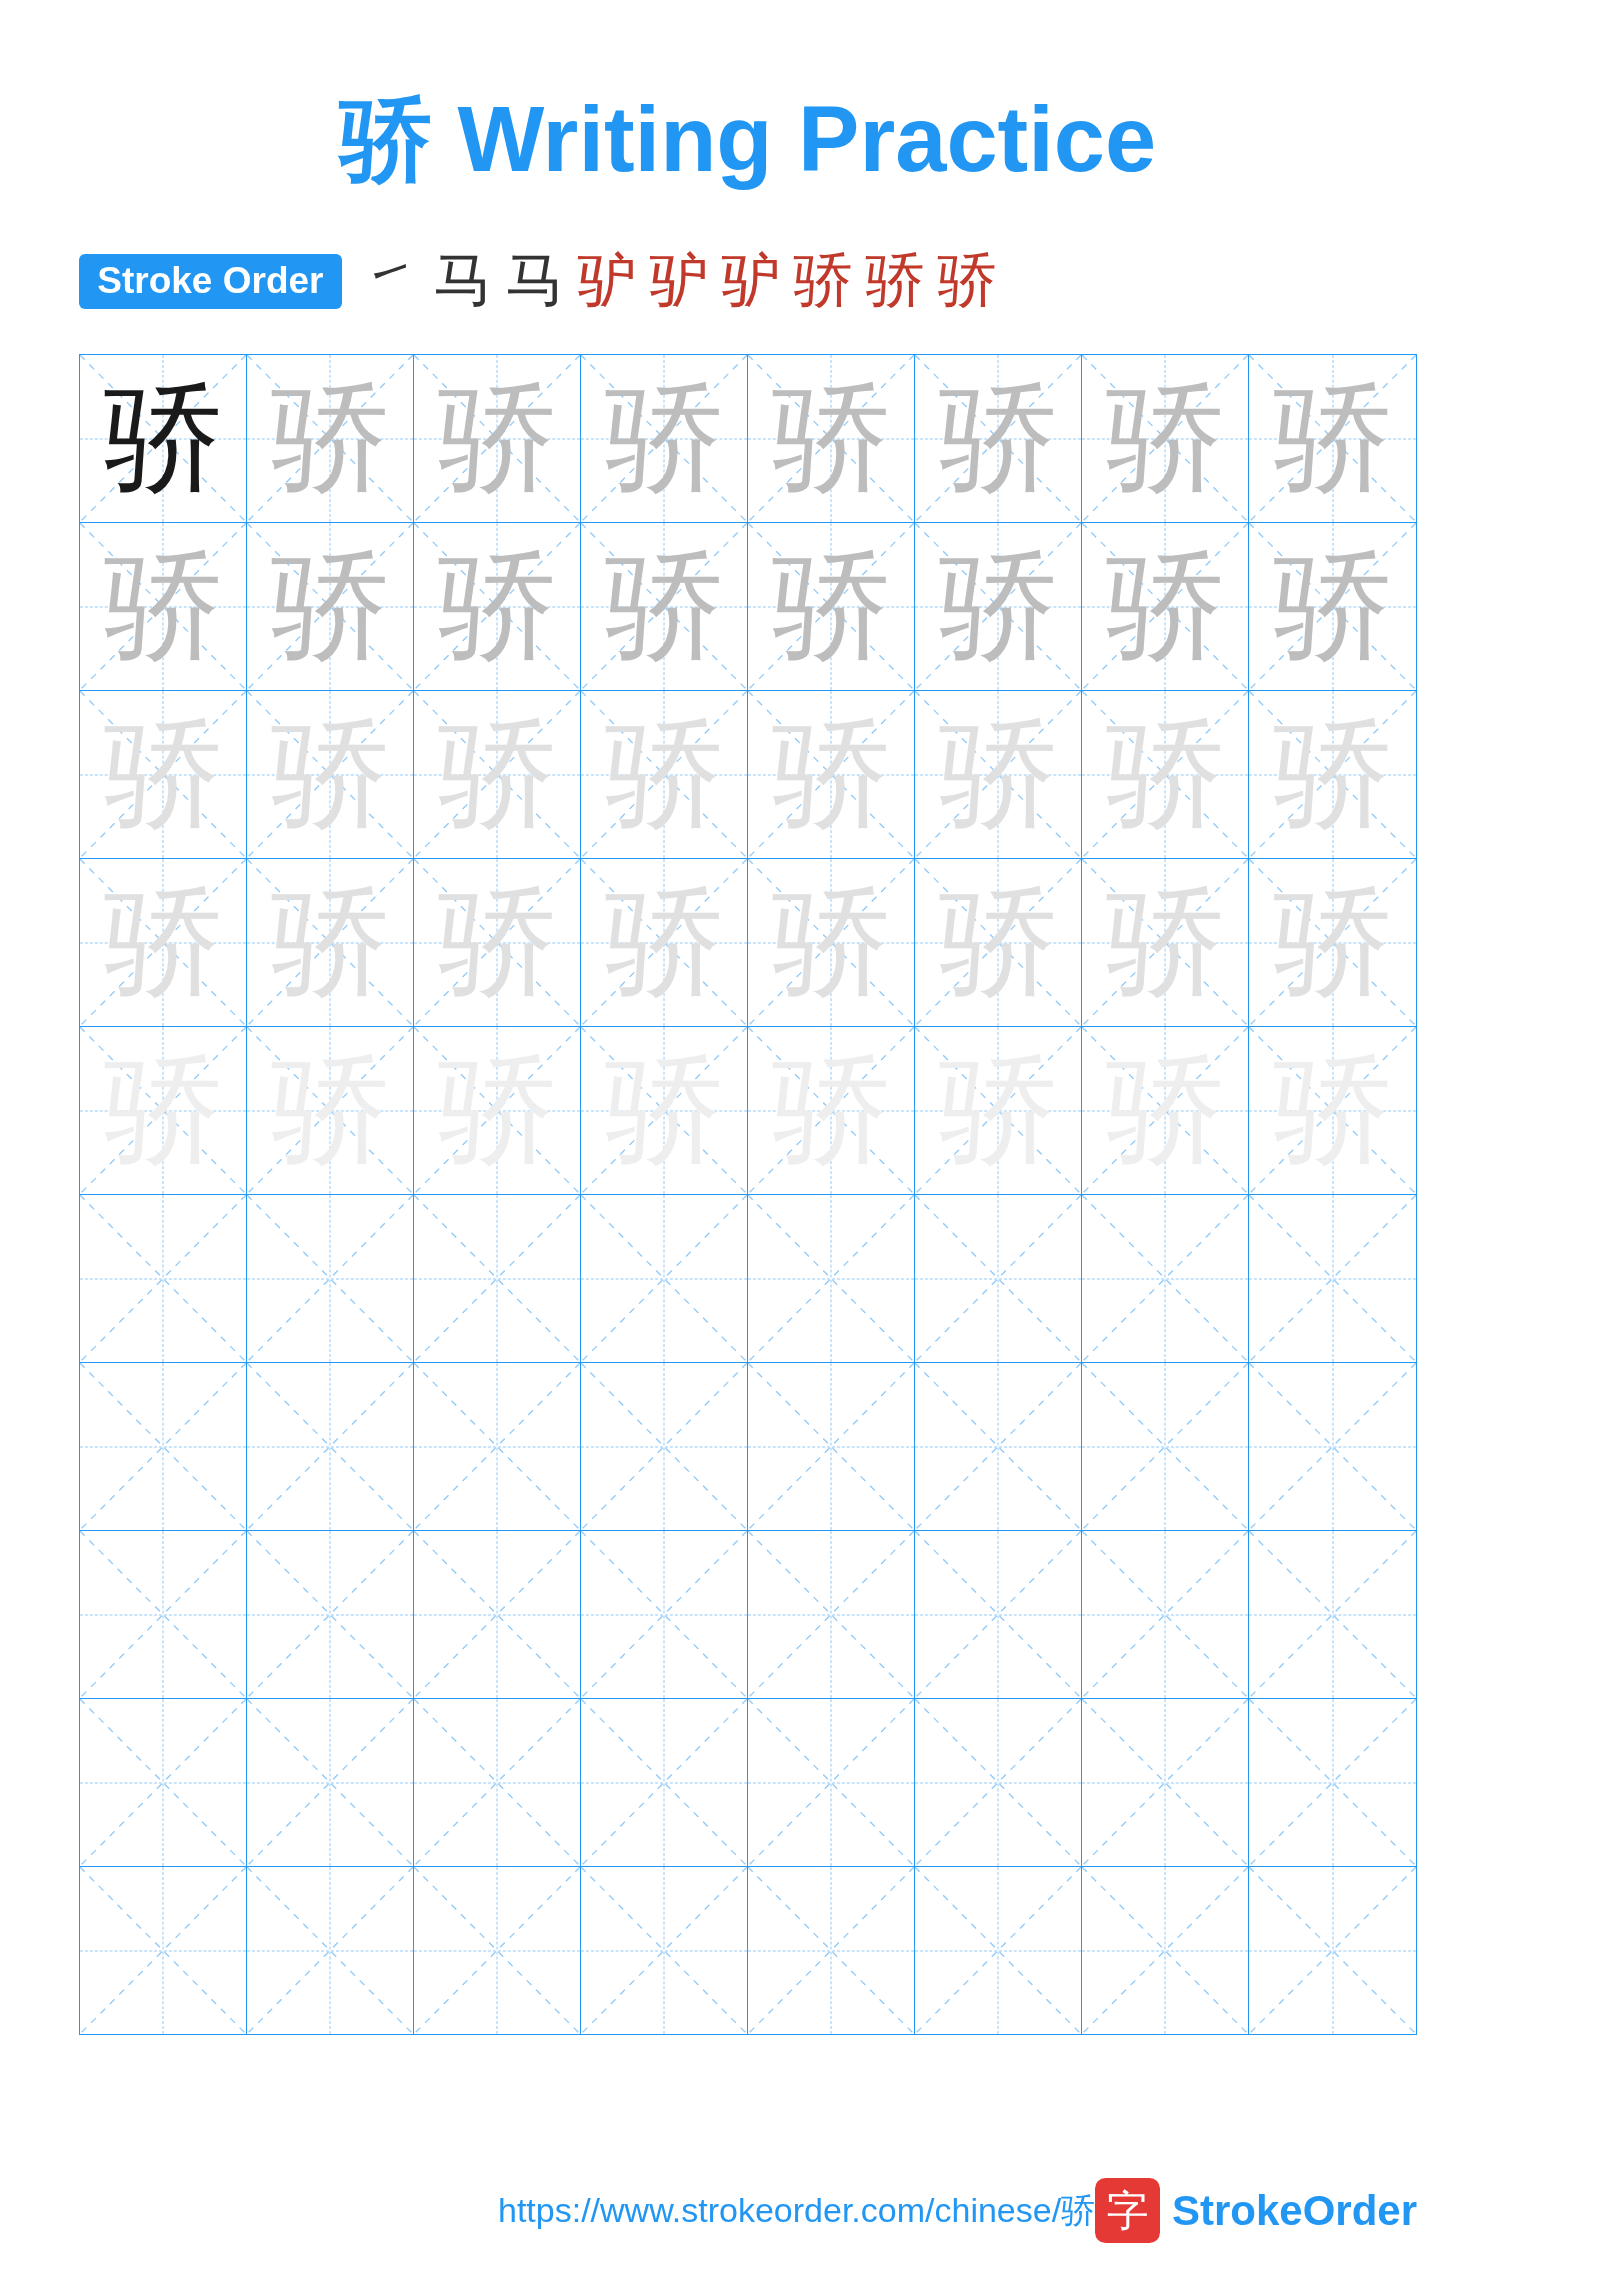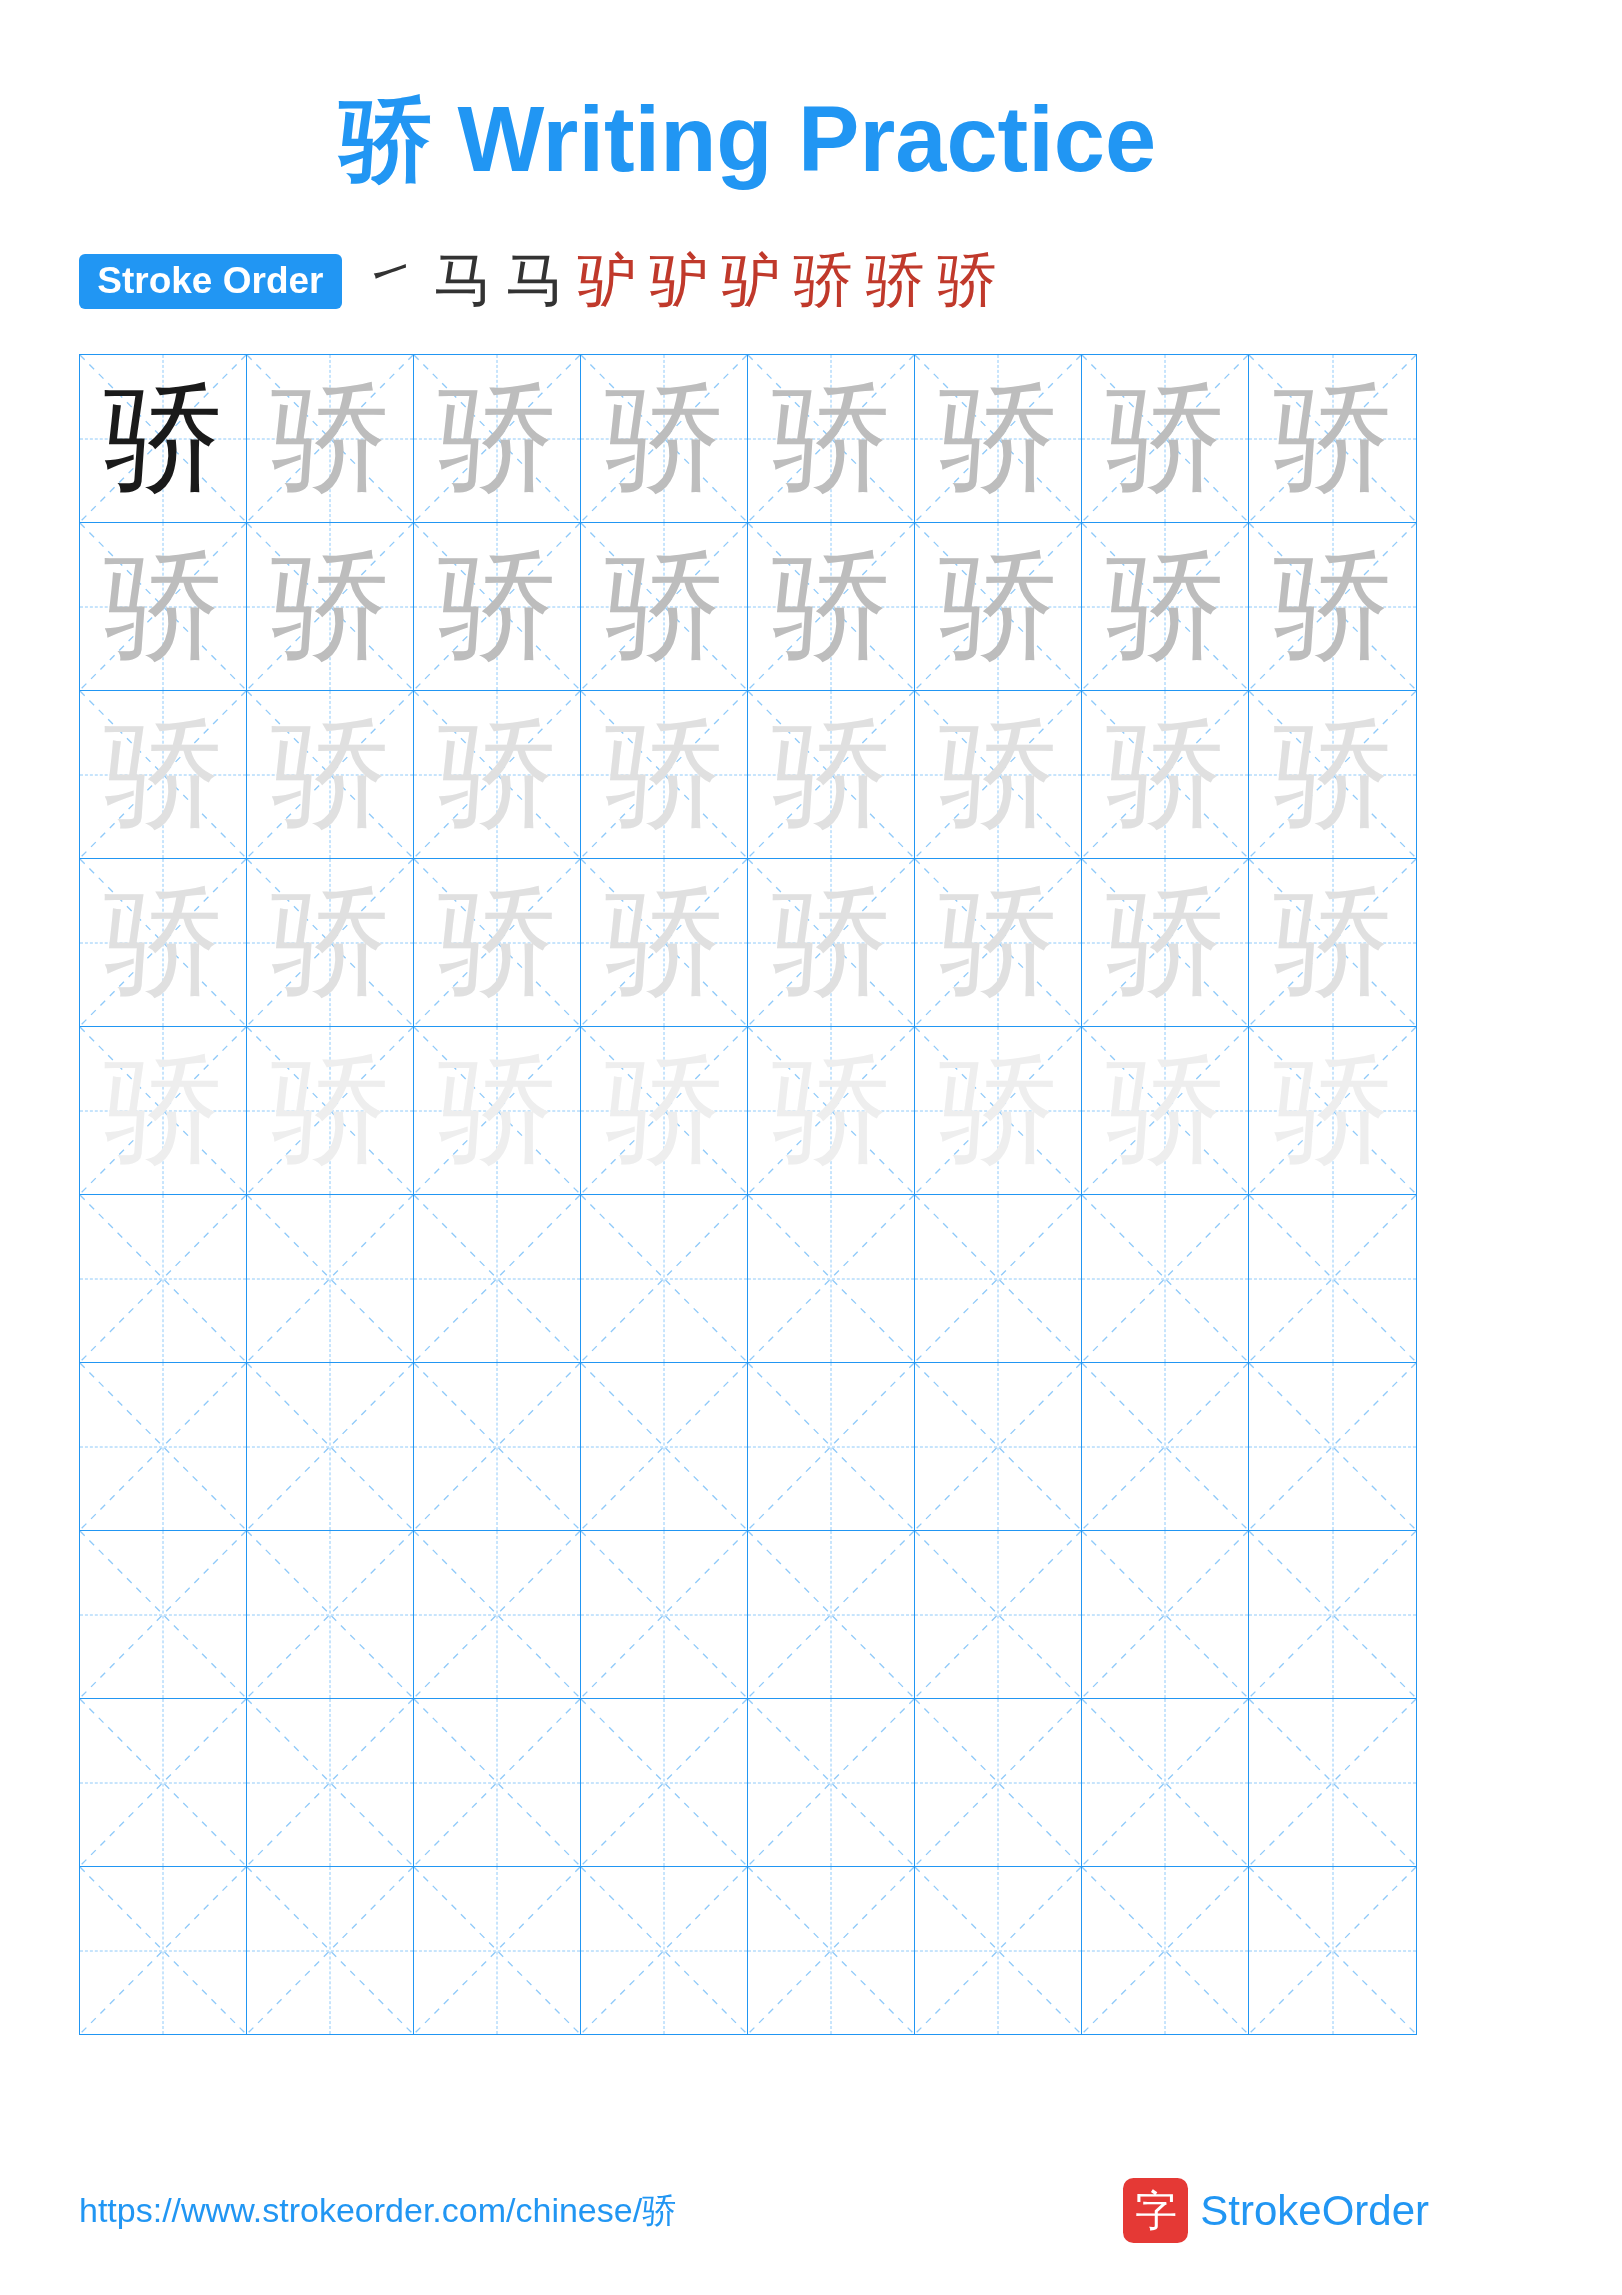--- a/index.html
+++ b/index.html
@@ -149,24 +149,24 @@
 
     .cell-char.very-light {
       color: #eeeeee;
     }
 
     
     .footer {
       position: absolute;
       bottom: 52px;
       left: 79px;
-      right: 67px;
+      right: 79px;
       display: flex;
       align-items: center;
-      justify-content: space-between;
+      justify-content: flex-end;
     }
 
     .footer-url {
       font-size: 34px;
       color: #2196F3;
       font-family: Arial, sans-serif;
     }
 
     .footer-logo {
       display: flex;
@@ -184,21 +184,21 @@
       justify-content: center;
       font-size: 42px;
       color: #fff;
       font-family: serif;
     }
 
     .footer-logo-text {
       font-size: 42px;
       color: #333;
       font-family: Arial, sans-serif;
-      font-weight: normal;
+      font-weight: bold;
     }
 
     .footer-logo-text span {
       color: #2196F3;
     }
   </style>
 </head>
 <body>
 
 <div class="page">

